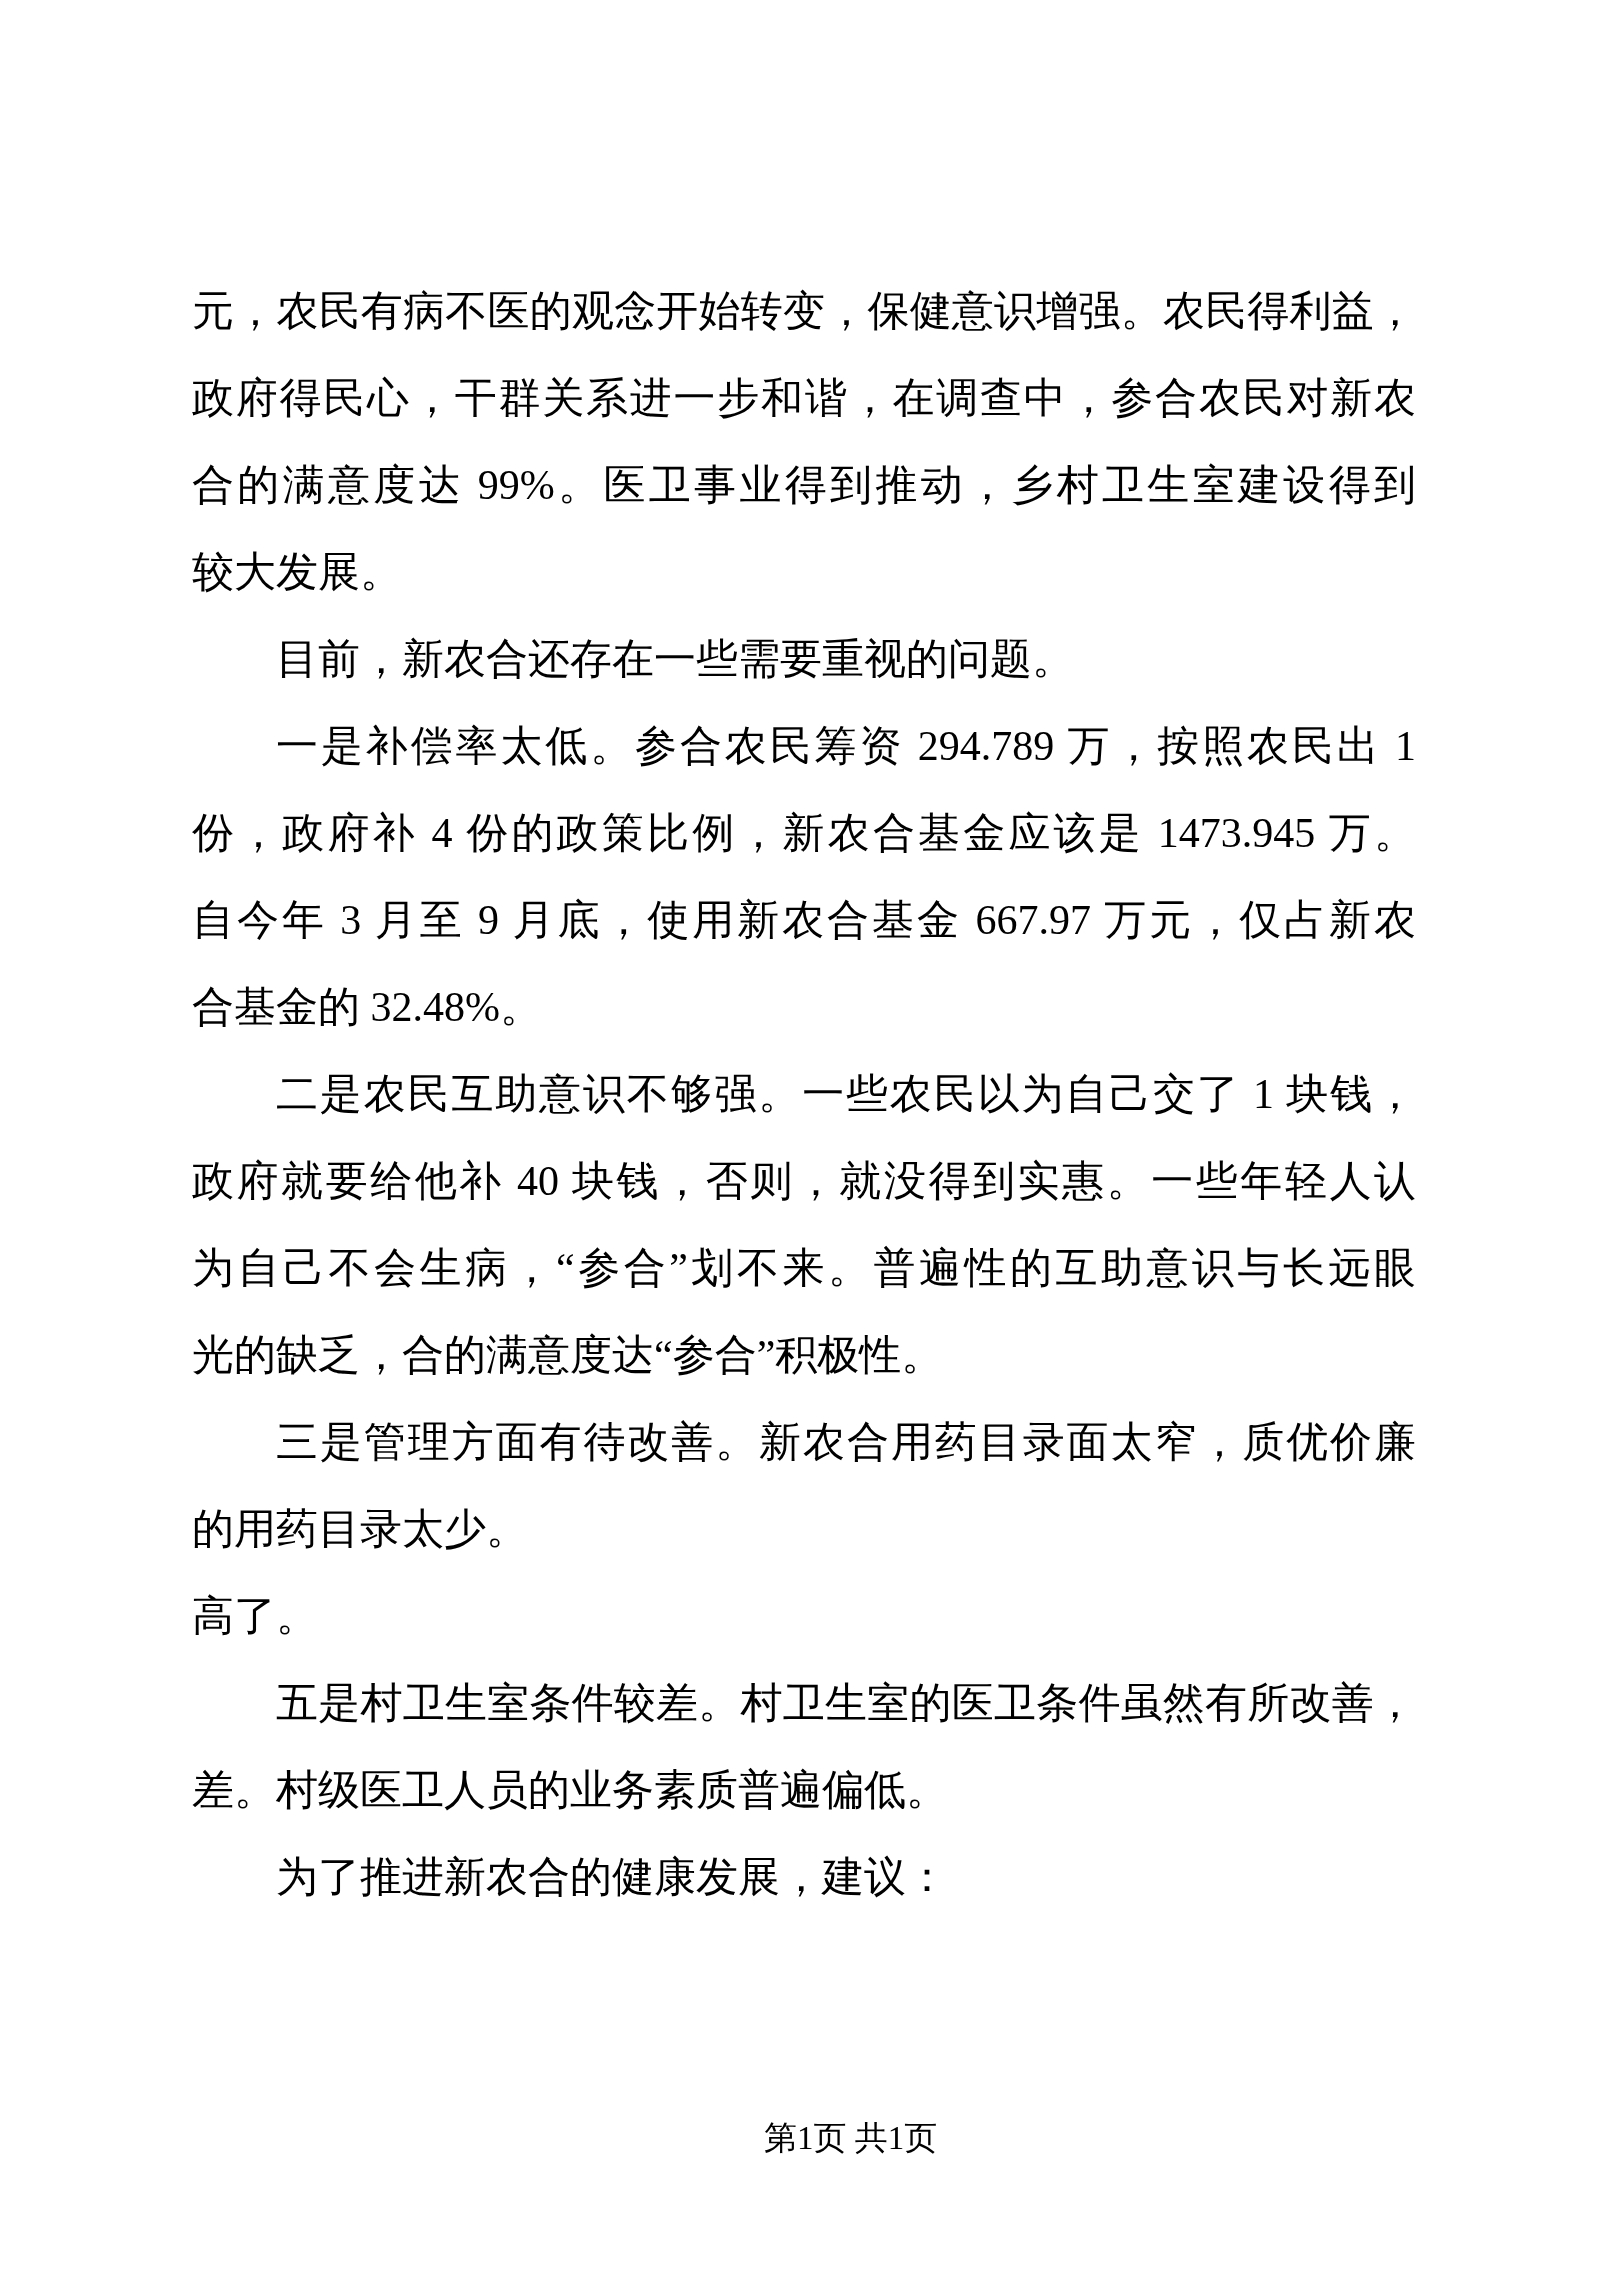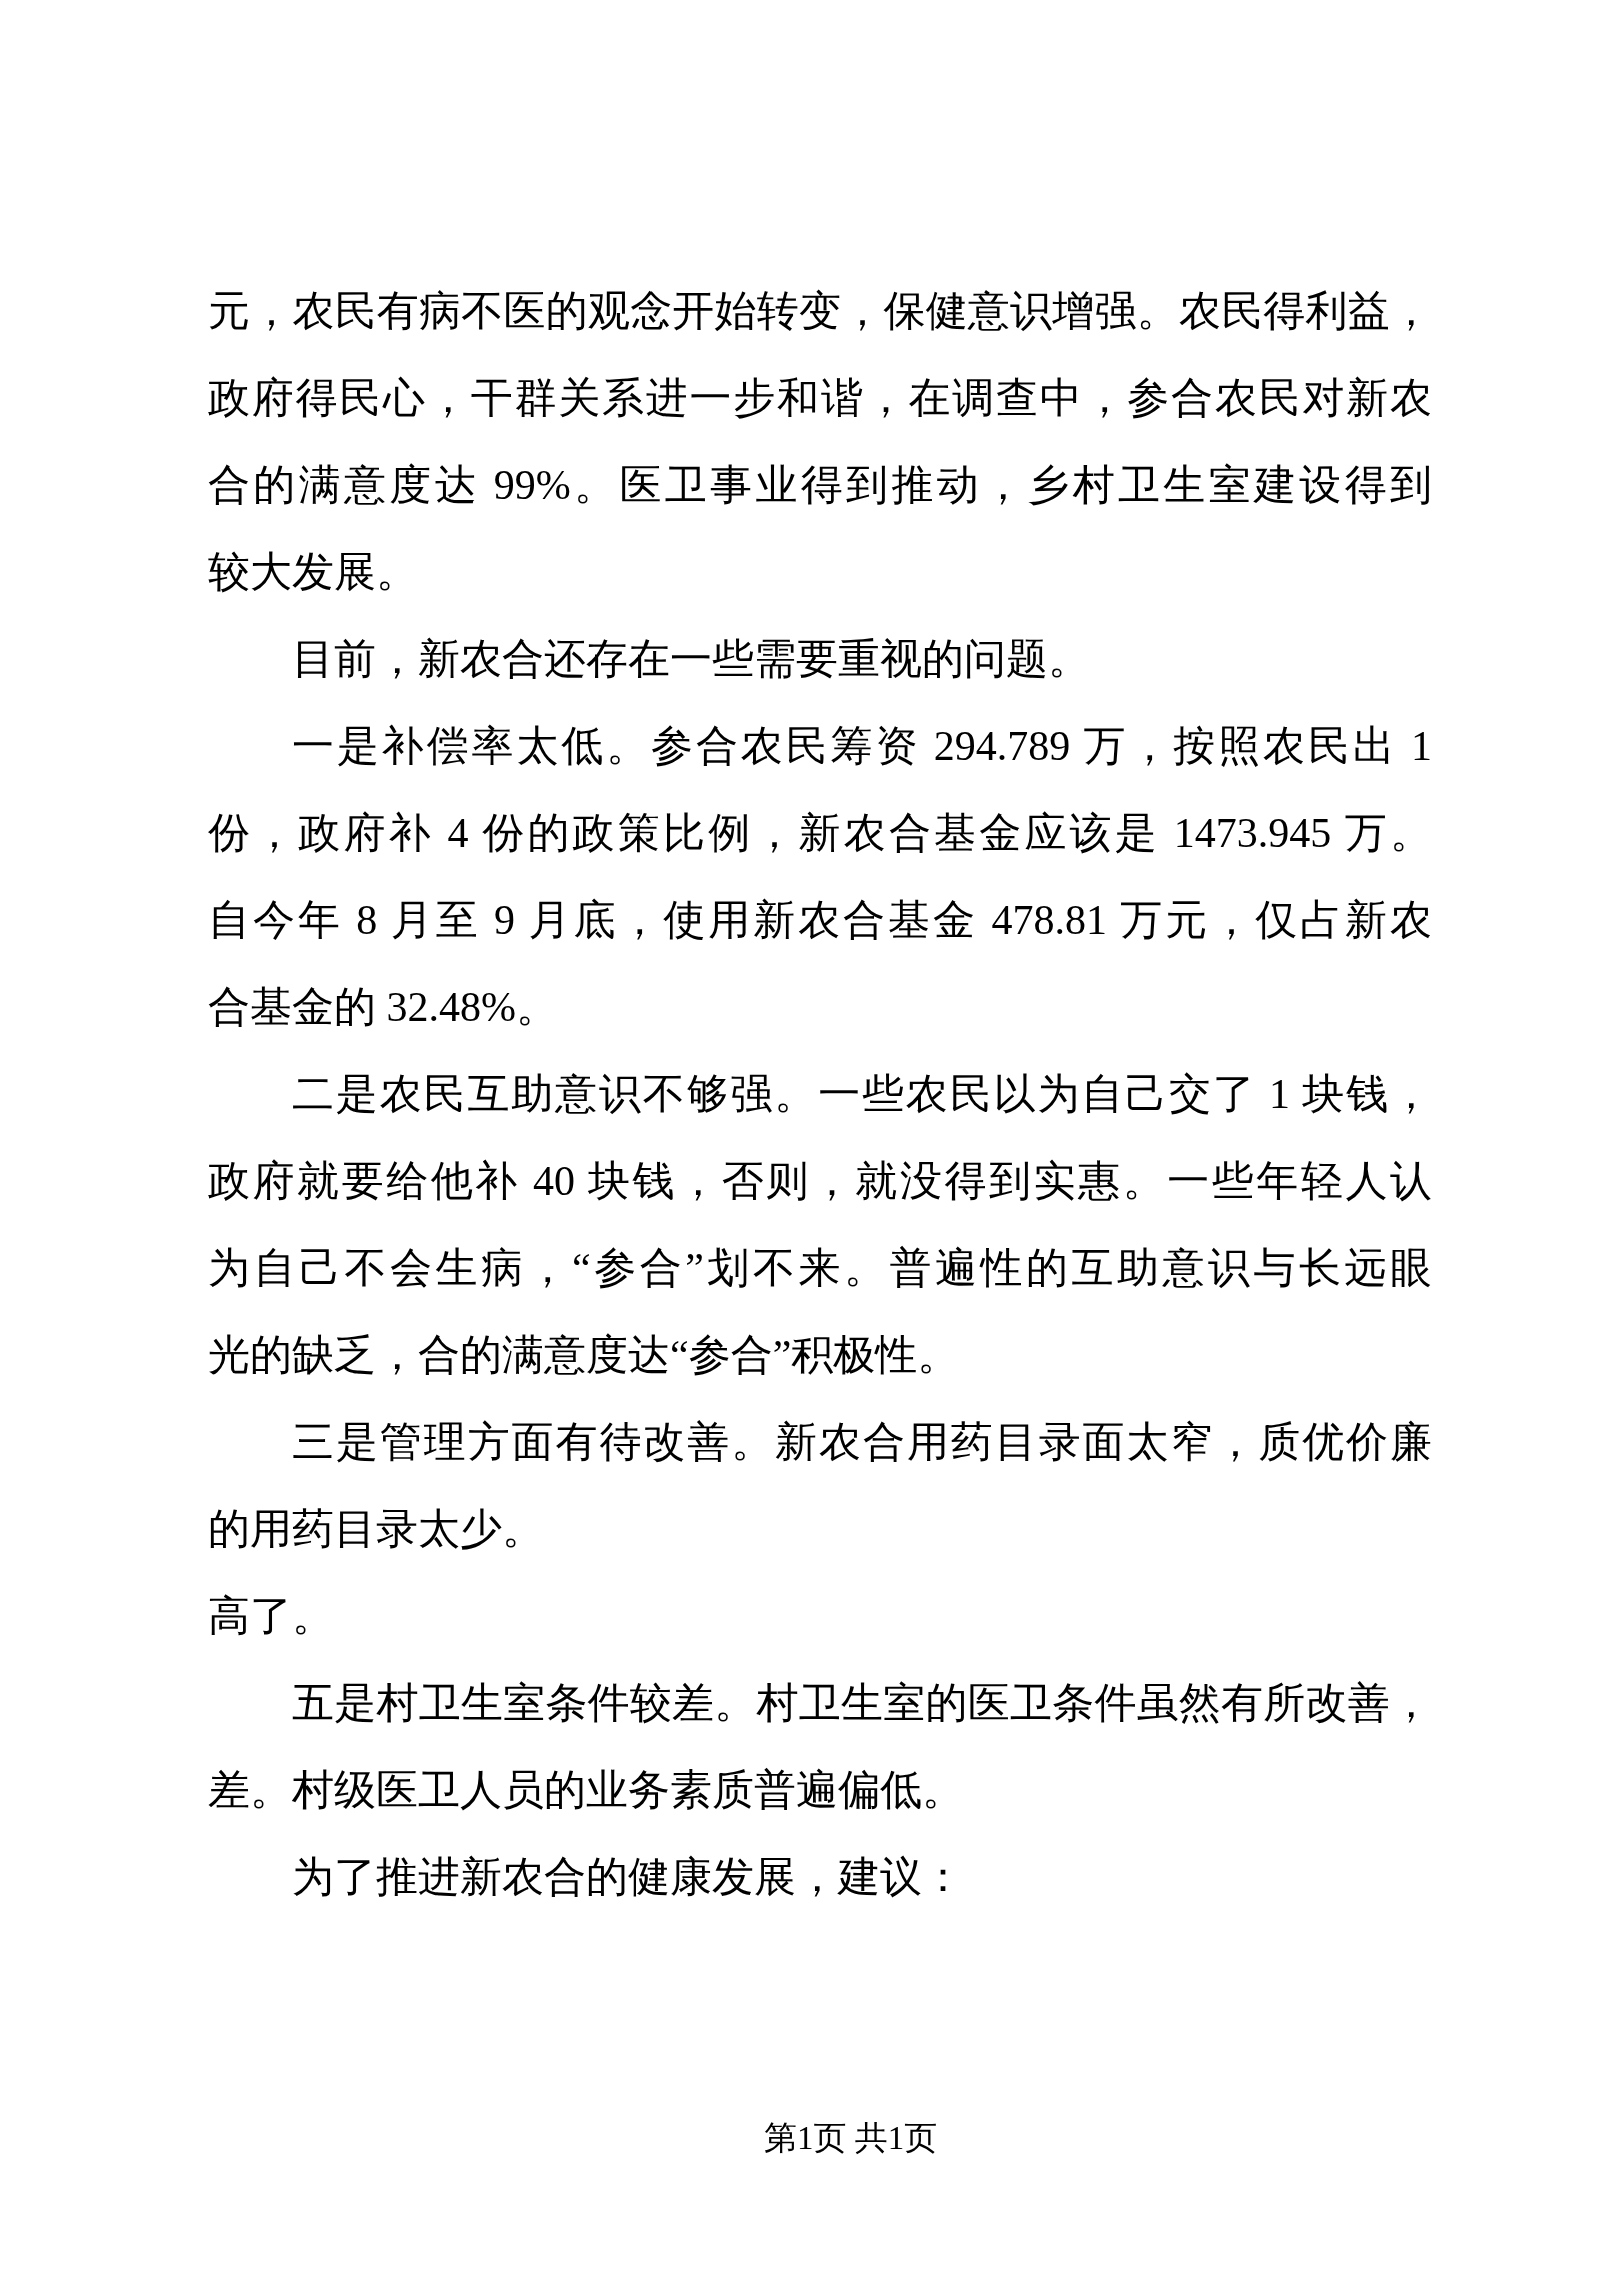--- a/index.html
+++ b/index.html
@@ -11,21 +11,21 @@
     position: relative;
     width: 1623px;
     height: 2295px;
     background: #ffffff;
     overflow: hidden;
     color: #000000;
     font-family: "Liberation Serif", "DejaVu Serif", serif;
   }
   .body-text {
     position: absolute;
-    left: 208px;
+    left: 192px;
     top: 268px;
     width: 1224px;
   }
   .line {
     height: 87px;
     line-height: 87px;
     font-size: 42px;
     letter-spacing: 0;
     text-align: right;
     text-align-last: left;
@@ -58,21 +58,21 @@
 
 <div class="page">
   <div class="body-text">
       <div class="line fill">元，农民有病不医的观念开始转变，保健意识增强。农民得利益，</div>
       <div class="line fill">政府得民心，干群关系进一步和谐，在调查中，参合农民对新农</div>
       <div class="line fill">合的满意度达 99%。医卫事业得到推动，乡村卫生室建设得到</div>
       <div class="line">较大发展。</div>
       <div class="line indent">目前，新农合还存在一些需要重视的问题。</div>
       <div class="line indent fill">一是补偿率太低。参合农民筹资 294.789 万，按照农民出 1</div>
       <div class="line fill">份，政府补 4 份的政策比例，新农合基金应该是 1473.945 万。</div>
-      <div class="line fill">自今年 8 月至 9 月底，使用新农合基金 478.81 万元，仅占新农</div>
+      <div class="line fill">自今年 3 月至 9 月底，使用新农合基金 667.97 万元，仅占新农</div>
       <div class="line">合基金的 32.48%。</div>
       <div class="line indent fill">二是农民互助意识不够强。一些农民以为自己交了 1 块钱，</div>
       <div class="line fill">政府就要给他补 40 块钱，否则，就没得到实惠。一些年轻人认</div>
       <div class="line fill">为自己不会生病，“参合”划不来。普遍性的互助意识与长远眼</div>
       <div class="line">光的缺乏，合的满意度达“参合”积极性。</div>
       <div class="line indent fill">三是管理方面有待改善。新农合用药目录面太窄，质优价廉</div>
       <div class="line">的用药目录太少。</div>
       <div class="line">高了。</div>
       <div class="line indent fill">五是村卫生室条件较差。村卫生室的医卫条件虽然有所改善，</div>
       <div class="line">差。村级医卫人员的业务素质普遍偏低。</div>

